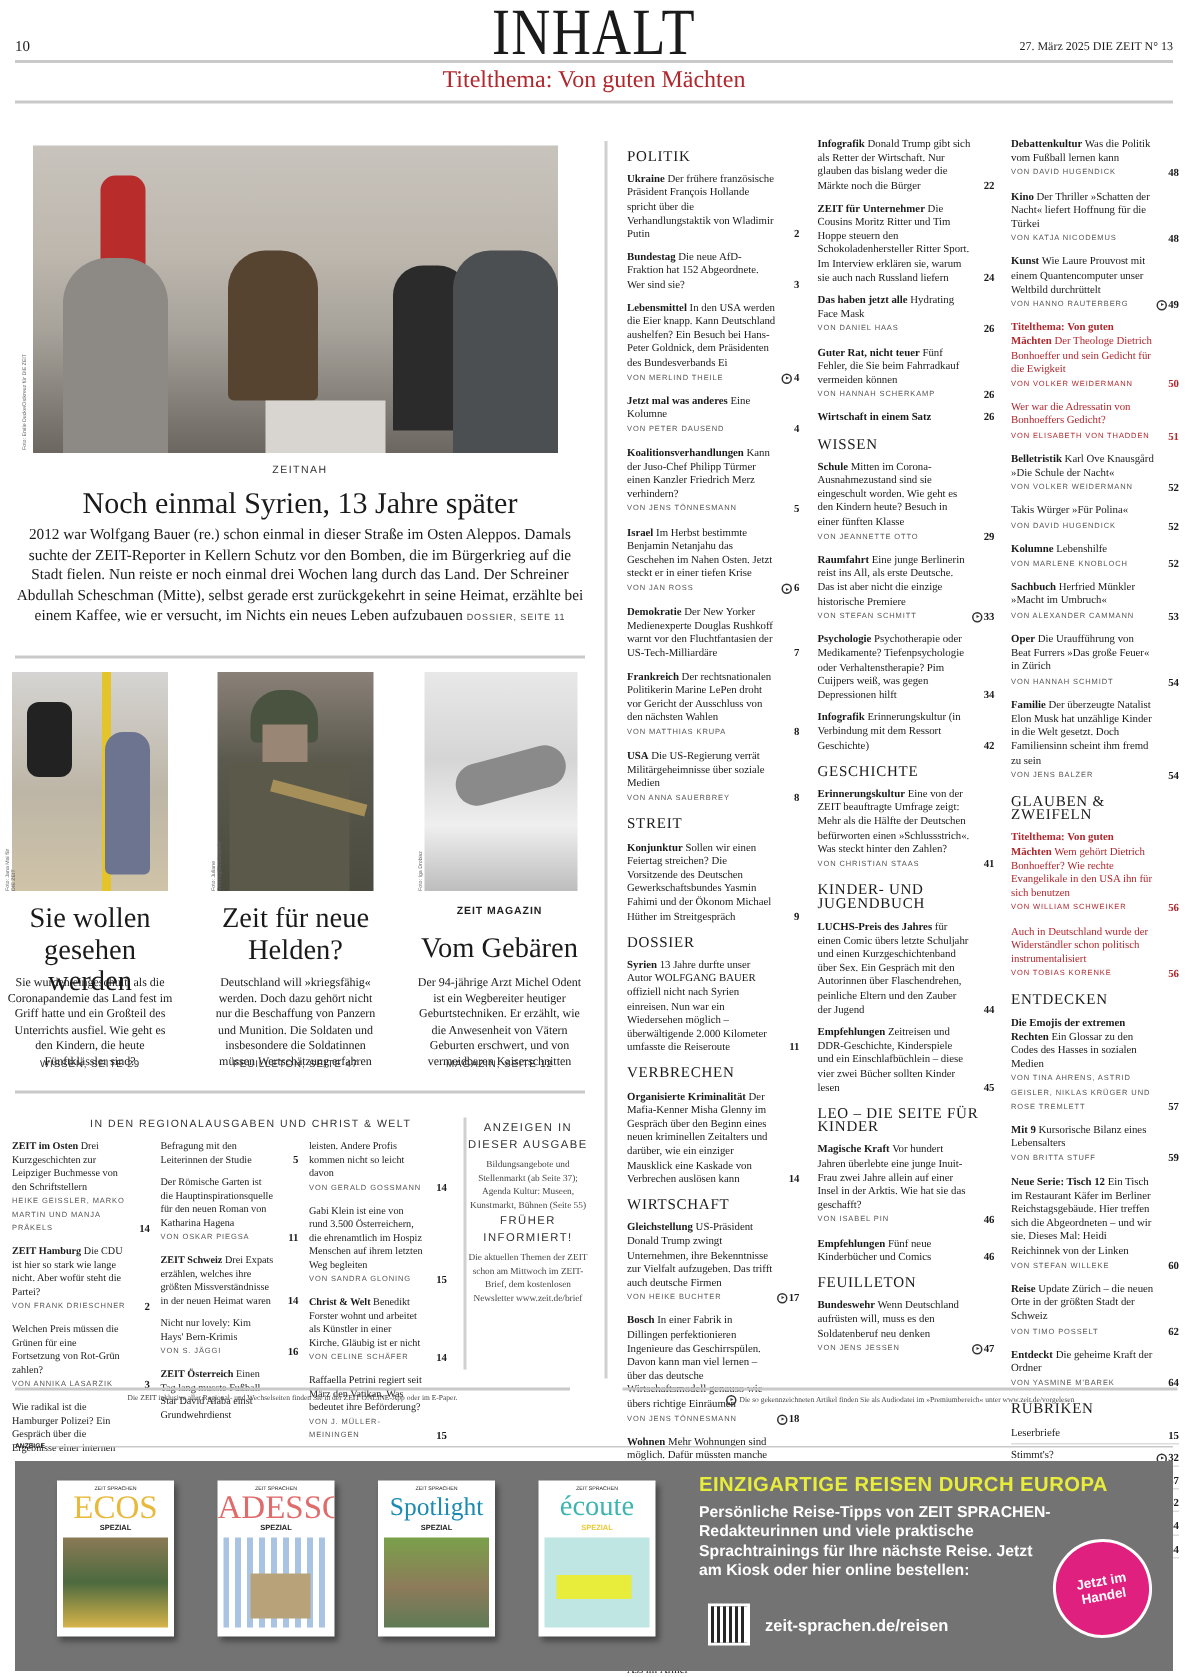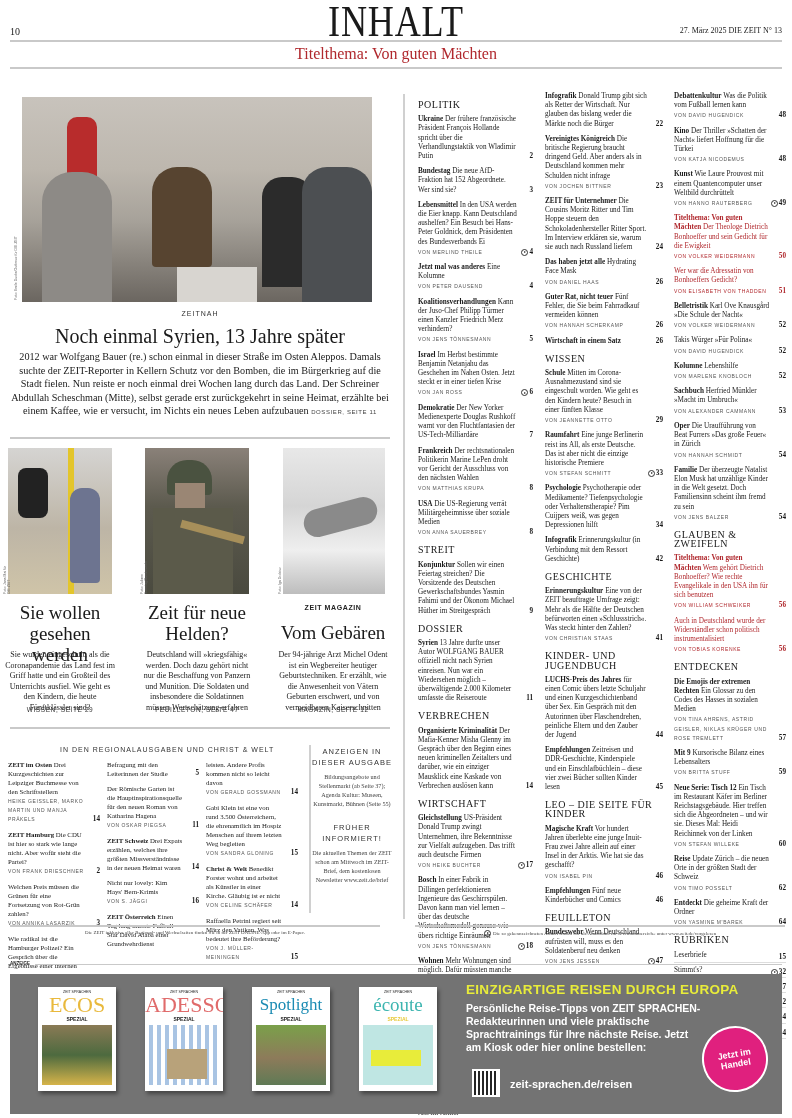--- a/index.html
+++ b/index.html
@@ -125,21 +125,21 @@
 <div class="abs reg-col" id="reg3" style="left:206px;top:760px;width:92px">
     <div class="entry"><span>leisten. Andere Profis kommen nicht so leicht davon</span><span class="by">VON GERALD GOSSMANN</span><span class="pn"><span>14</span></span></div>
     <div class="entry"><span>Gabi Klein ist eine von rund 3.500 Österreichern, die ehrenamtlich im Hospiz Menschen auf ihrem letzten Weg begleiten</span><span class="by">VON SANDRA GLONING</span><span class="pn"><span>15</span></span></div>
     <div class="entry"><b>Christ &amp; Welt</b>  <span>Benedikt Forster wohnt und arbeitet als Künstler in einer Kirche. Gläubig ist er nicht</span><span class="by">VON CELINE SCHÄFER</span><span class="pn"><span>14</span></span></div>
     <div class="entry"><span>Raffaella Petrini regiert seit März den Vatikan. Was bedeutet ihre Beförderung?</span><span class="by">VON J. MÜLLER-MEININGEN</span><span class="pn"><span>15</span></span></div>
   </div>
 <div class="abs vrule" style="left:309px;top:745px;height:168px"></div>
 <div class="abs" style="left:312px;top:746px;width:80px">
   <div class="anz-h">ANZEIGEN IN DIESER AUSGABE</div>
   <div class="anz-p" style="margin-top:4px">Bildungsangebote und Stellenmarkt (ab Seite 37); Agenda Kultur: Museen, Kunstmarkt, Bühnen (Seite 55)</div>
-  <div class="anz-h" style="margin-top:14px">FRÜHER INFORMIERT!</div>
+  <div class="anz-h" style="margin-top:0">FRÜHER INFORMIERT!</div>
   <div class="anz-p" style="margin-top:4px">Die aktuellen Themen der ZEIT schon am Mittwoch im ZEIT-Brief, dem kostenlosen Newsletter www.zeit.de/brief</div>
 </div>
 
 <div class="abs vrule" style="left:403px;top:94px;height:825px"></div>
 <div class="abs col" id="toc1" style="left:418px;top:92px;width:115px">
     <div class="sec">Politik</div>
     <div class="entry"><b>Ukraine</b>  <span>Der frühere französische Präsident François Hollande spricht über die Verhandlungstaktik von Wladimir Putin</span><span class="pn"><span>2</span></span></div>
     <div class="entry"><b>Bundestag</b>  <span>Die neue AfD-Fraktion hat 152 Abgeordnete. Wer sind sie?</span><span class="pn"><span>3</span></span></div>
     <div class="entry"><b>Lebensmittel</b>  <span>In den USA werden die Eier knapp. Kann Deutschland aushelfen? Ein Besuch bei Hans-Peter Goldnick, dem Präsidenten des Bundesverbands Ei</span><span class="by">VON MERLIND THEILE</span><span class="pn"><span class="audio"></span><span>4</span></span></div>
     <div class="entry"><b>Jetzt mal was anderes</b>  <span>Eine Kolumne</span><span class="by">VON PETER DAUSEND</span><span class="pn"><span>4</span></span></div>
@@ -156,21 +156,20 @@
     <div class="entry"><b>Organisierte Kriminalität</b>  <span>Der Mafia-Kenner Misha Glenny im Gespräch über den Beginn eines neuen kriminellen Zeitalters und darüber, wie ein einziger Mausklick eine Kaskade von Verbrechen auslösen kann</span><span class="pn"><span>14</span></span></div>
     <div class="sec">Wirtschaft</div>
     <div class="entry"><b>Gleichstellung</b>  <span>US-Präsident Donald Trump zwingt Unternehmen, ihre Bekenntnisse zur Vielfalt aufzugeben. Das trifft auch deutsche Firmen</span><span class="by">VON HEIKE BUCHTER</span><span class="pn"><span class="audio"></span><span>17</span></span></div>
     <div class="entry"><b>Bosch</b>  <span>In einer Fabrik in Dillingen perfektionieren Ingenieure das Geschirrspülen. Davon kann man viel lernen – über das deutsche Wirtschaftsmodell genauso wie übers richtige Einräumen</span><span class="by">VON JENS TÖNNESMANN</span><span class="pn"><span class="audio"></span><span>18</span></span></div>
     <div class="entry"><b>Wohnen</b>  <span>Mehr Wohnungen sind möglich. Dafür müssten manche Mieten steigen und einige Komfortstandards fallen</span><span class="by">VON MARCUS ROHWETTER</span><span class="pn"><span>19</span></span></div>
     <div class="entry"><b>Womit keiner rechnet</b>  <span>In Japan ist der Reis knapp. Die Regierung will das Problem lösen, indem sie mehr Reis exportiert</span><span class="by">VON JENNIFER WUCHNER</span><span class="pn"><span>19</span></span></div>
     <div class="entry"><b>Handelskrieg</b>  <span>Die USA drohen ab dem 2. April mit hohen Zöllen auf alle Waren aus der Alten Welt. Das würde Umsatz und Jobs kosten. Aber Europa hat noch ein Ass im Ärmel</span></div>
   </div>
 <div class="abs col" id="toc2" style="left:545px;top:92px;width:118px">
     <div class="entry"><b>Infografik</b>  <span>Donald Trump gibt sich als Retter der Wirtschaft. Nur glauben das bislang weder die Märkte noch die Bürger</span><span class="pn"><span>22</span></span></div>
-    <div class="entry"><b>Vereinigtes Königreich</b>  <span>Die britische Regierung braucht dringend Geld. Aber anders als in Deutschland kommen mehr Schulden nicht infrage</span><span class="by">VON JOCHEN BITTNER</span><span class="pn"><span>23</span></span></div>
     <div class="entry"><b>ZEIT für Unternehmer</b>  <span>Die Cousins Moritz Ritter und Tim Hoppe steuern den Schokoladenhersteller Ritter Sport. Im Interview erklären sie, warum sie auch nach Russland liefern</span><span class="pn"><span>24</span></span></div>
     <div class="entry"><b>Das haben jetzt alle</b>  <span>Hydrating Face Mask</span><span class="by">VON DANIEL HAAS</span><span class="pn"><span>26</span></span></div>
     <div class="entry"><b>Guter Rat, nicht teuer</b>  <span>Fünf Fehler, die Sie beim Fahrradkauf vermeiden können</span><span class="by">VON HANNAH SCHERKAMP</span><span class="pn"><span>26</span></span></div>
     <div class="entry"><b>Wirtschaft in einem Satz</b>  <span class="pn"><span>26</span></span></div>
     <div class="sec">Wissen</div>
     <div class="entry"><b>Schule</b>  <span>Mitten im Corona-Ausnahmezustand sind sie eingeschult worden. Wie geht es den Kindern heute? Besuch in einer fünften Klasse</span><span class="by">VON JEANNETTE OTTO</span><span class="pn"><span>29</span></span></div>
     <div class="entry"><b>Raumfahrt</b>  <span>Eine junge Berlinerin reist ins All, als erste Deutsche. Das ist aber nicht die einzige historische Premiere</span><span class="by">VON STEFAN SCHMITT</span><span class="pn"><span class="audio"></span><span>33</span></span></div>
     <div class="entry"><b>Psychologie</b>  <span>Psychotherapie oder Medikamente? Tiefenpsychologie oder Verhaltenstherapie? Pim Cuijpers weiß, was gegen Depressionen hilft</span><span class="pn"><span>34</span></span></div>
     <div class="entry"><b>Infografik</b>  <span>Erinnerungskultur (in Verbindung mit dem Ressort Geschichte)</span><span class="pn"><span>42</span></span></div>
     <div class="sec">Geschichte</div>

